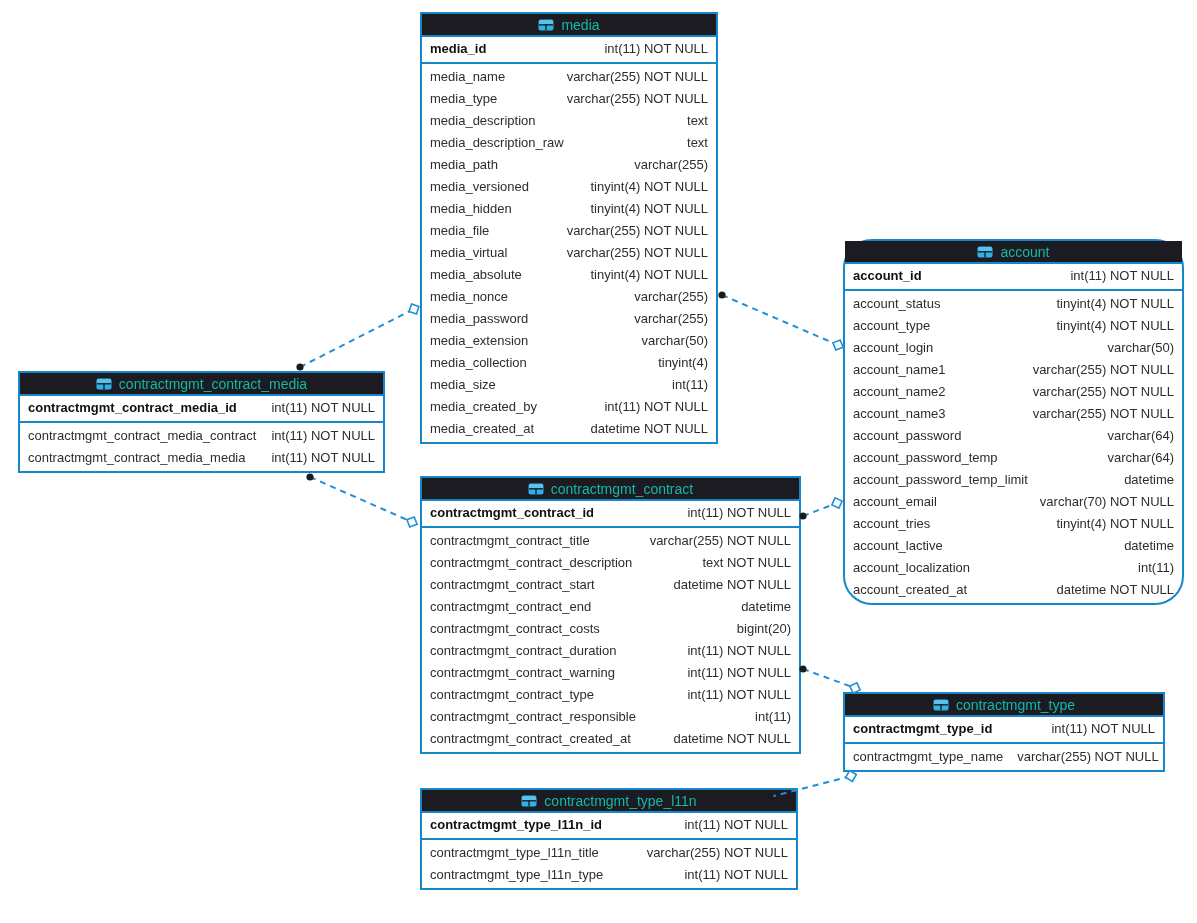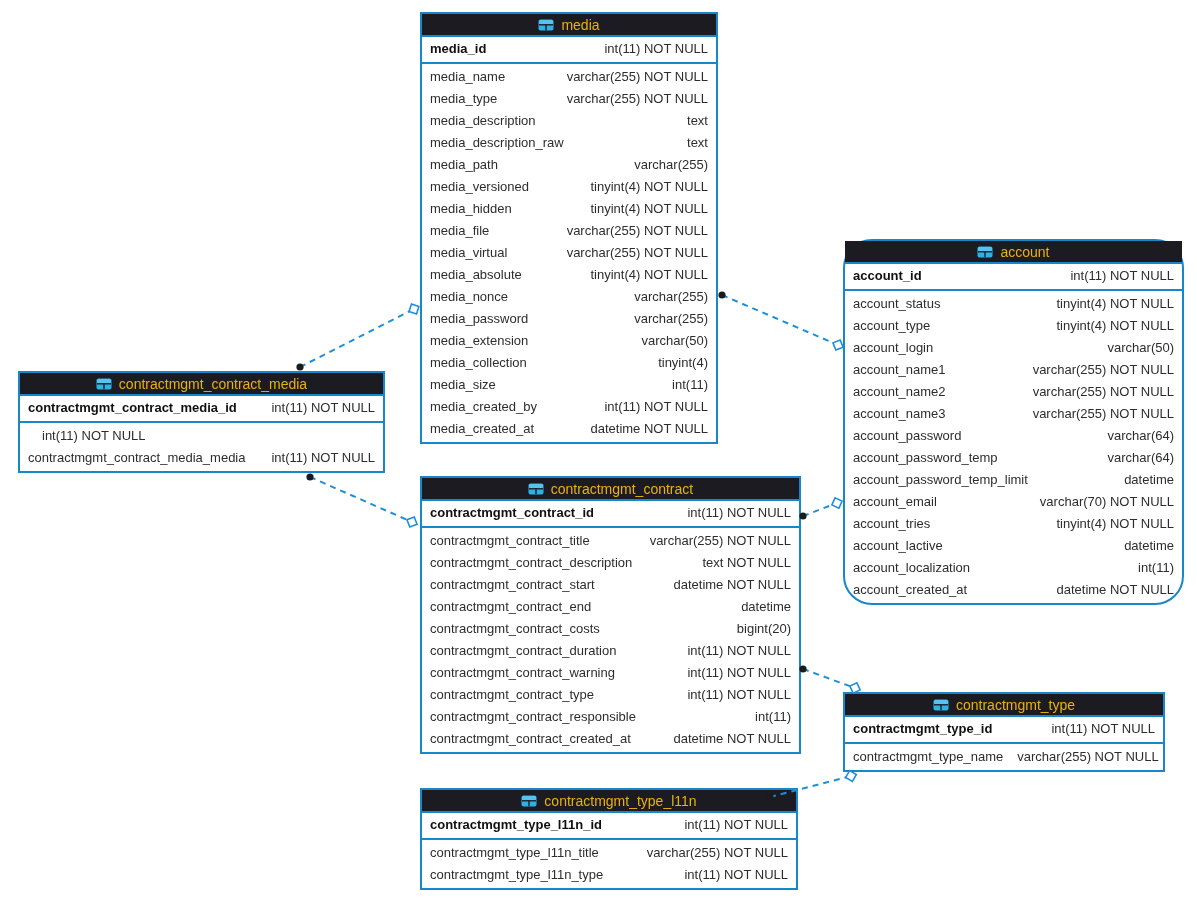--- a/index.html
+++ b/index.html
@@ -13,21 +13,21 @@
   .canvas { position:absolute; inset:0; }
   #connector-layer { position:absolute; left:0; top:0; z-index:3; }
   .db-table {
     position:absolute;
     border:2px solid #1787c9;
     background:#ffffff;
     z-index:2;
   }
   .db-table-header {
     background:#1b1b21;
-    color:#eab308;
+    color:#14b8a6;
     height:23px;
     border-bottom:2px solid #1787c9;
     display:flex;
     align-items:center;
     justify-content:center;
     gap:7px;
     font-size:14px;
     white-space:nowrap;
   }
   .table-icon { display:flex; align-items:center; }
@@ -232,20 +232,21 @@
       <span class="table-title">contractmgmt_contract_media</span>
     </div>
     <div class="pk-section">
           <div class="col-row pk">
             <span class="col-name">contractmgmt_contract_media_id</span>
             <span class="col-type">int(11) NOT NULL</span>
           </div>
         </div>
     <div class="col-section">
           <div class="col-row">
+            <span class="col-name">contractmgmt_contract_media_contract</span>
             <span class="col-type">int(11) NOT NULL</span>
           </div>
           <div class="col-row">
             <span class="col-name">contractmgmt_contract_media_media</span>
             <span class="col-type">int(11) NOT NULL</span>
           </div>
         </div>
   </div>
       <div class="db-table" style="left: 420px; top: 476px; width: 381px;">
     <div class="db-table-header">

